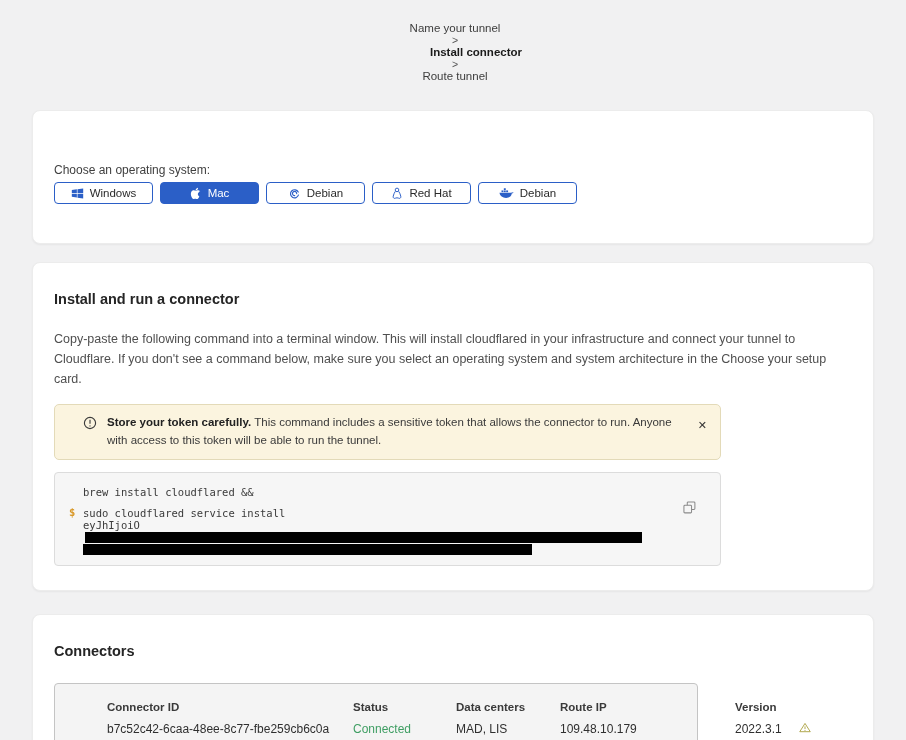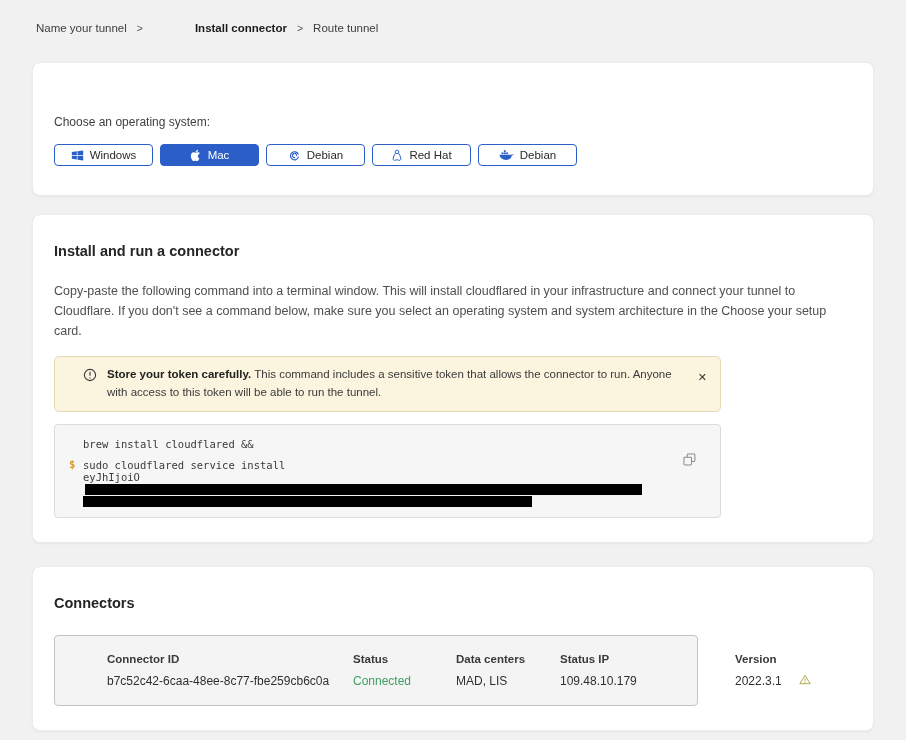--- a/index.html
+++ b/index.html
@@ -6,41 +6,41 @@
   html,body { width:906px; height:740px; }
   body {
     background:#f1f1f2;
     font-family:"Liberation Sans","DejaVu Sans",sans-serif;
     color:#2f2f2f;
     overflow:hidden;
   }
   .page { padding:22px 32px 0 32px; }
 
   
-  .breadcrumb { display:flex; align-items:center; font-size:11.5px; color:#3d3d3d; padding-left:4px; }
+  .breadcrumb { display:flex; align-items:center; font-size:11.5px; color:#3d3d3d; padding-left:4px;flex-direction:column; }
   .breadcrumb .crumb { white-space:nowrap; }
   .breadcrumb .crumb.active { font-weight:bold; color:#1b1b1b;padding-left:42px; }
   .breadcrumb .sep { margin:0 10px; color:#555; font-size:10.5px; }
 
   
   .card {
     background:#ffffff;
     border:1px solid #ececec;
     border-radius:8px;
     box-shadow:0 1px 2px rgba(0,0,0,0.05);
     width:842px;
     padding:28px 21px 24px 21px;
   }
   .card-title { font-size:14.5px; font-weight:bold; color:#252525; }
   .card-env { margin-top:28px; height:134px; }
   .card-install { margin-top:18px; }
   .card-connectors { margin-top:23px; }
 
   
-  .os-label { font-size:12px; color:#3f3f3f; margin-top:24px; margin-bottom:15px; }
+  .os-label { font-size:12px; color:#3f3f3f; margin-top:24px; margin-bottom:5px; }
   .os-row { display:flex; gap:7px; }
   .os-btn {
     width:99px; height:22px;
     display:flex; align-items:center; justify-content:center; gap:6px;
     background:#ffffff;
     border:1px solid #2b5fc7;
     border-radius:4px;
     font-size:11.5px; color:#2a2a2a;
     cursor:pointer;
   }
@@ -210,21 +210,21 @@
     </div>
   </div>
 
   <div class="card card-connectors">
     <div class="card-title">Connectors</div>
 
     <div class="conn-table">
       <div class="th">Connector ID</div>
       <div class="th">Status</div>
       <div class="th">Data centers</div>
-      <div class="th">Status IP</div>
+      <div class="th">Route IP</div>
       <div class="th">Version</div>
 
       <div class="td">b7c52c42-6caa-48ee-8c77-fbe259cb6c0a</div>
       <div class="td status">Connected</div>
       <div class="td">MAD, LIS</div>
       <div class="td">109.48.10.179</div>
       <div class="td version">
         <span>2022.3.1</span>
         <span>
           <svg width="12" height="11" viewBox="0 0 16 14" fill="none" stroke="#a99f3d" stroke-width="1.2" stroke-linejoin="round">

